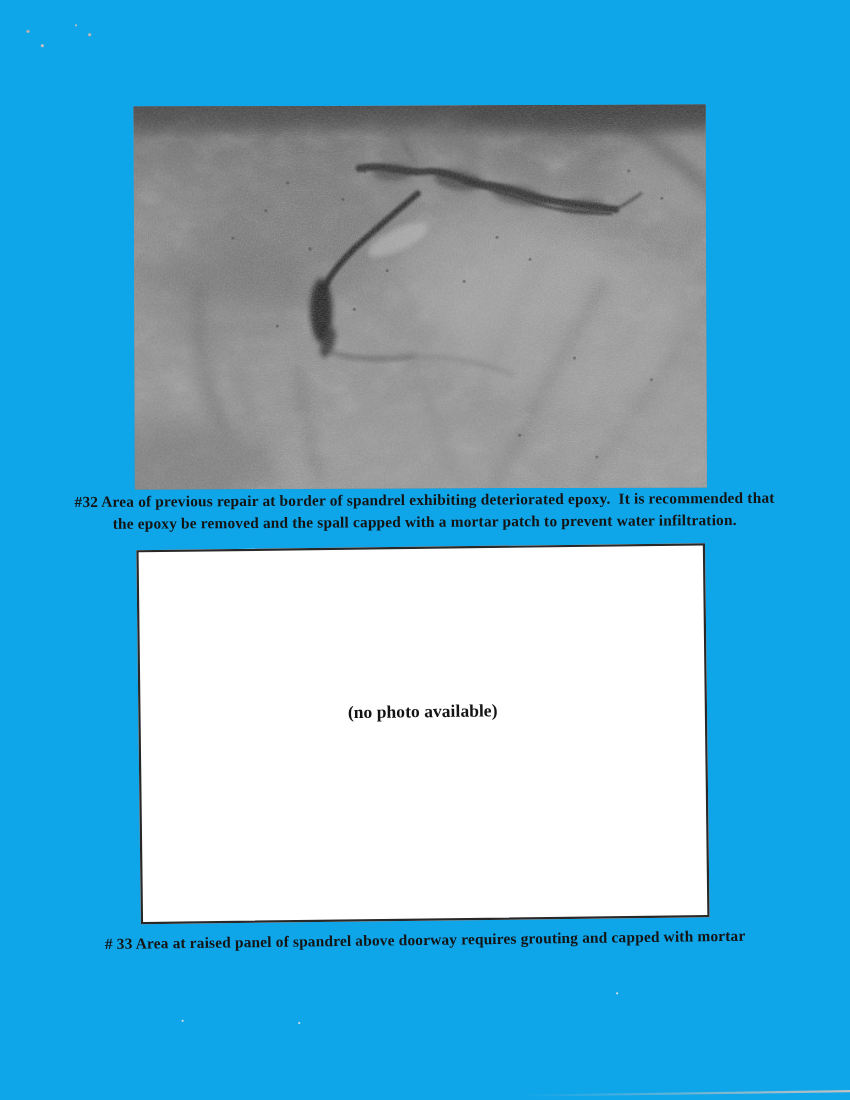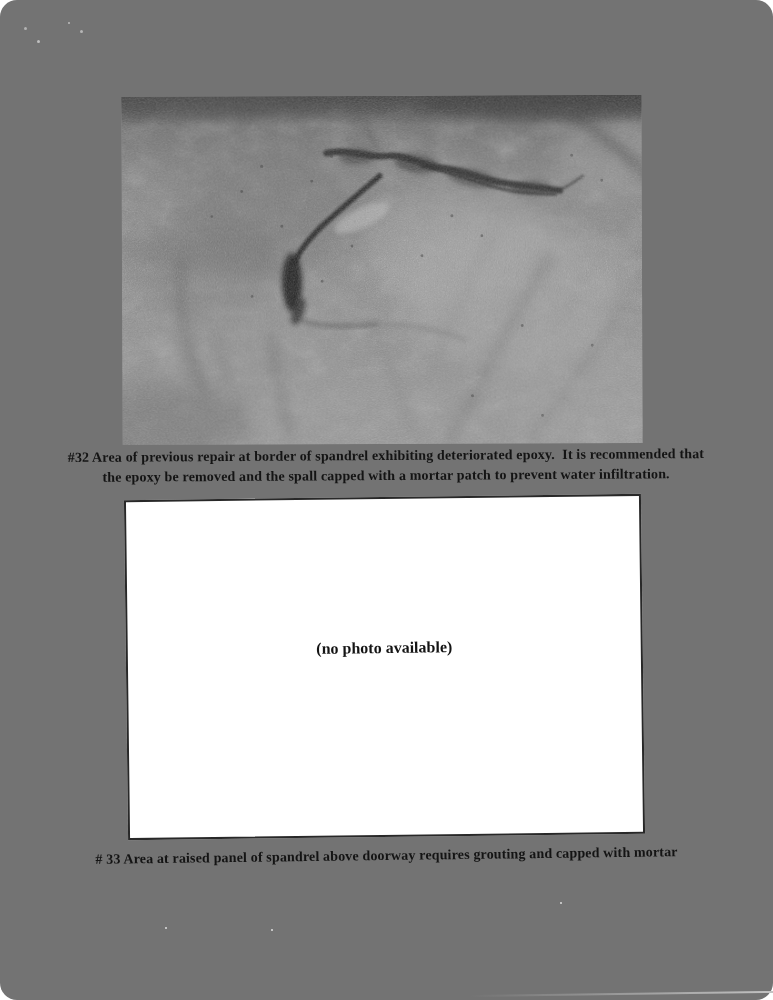--- a/index.html
+++ b/index.html
@@ -1,20 +1,20 @@
 <!DOCTYPE html>
 <html><head>
 <meta charset="utf-8">
 <style>
   html,body{margin:0;padding:0;}
   body{
     width:773px;height:1000px;background:#ffffff;position:relative;
     font-family:"Liberation Serif","DejaVu Serif",serif;overflow:hidden;
   }
-  .page{position:absolute;inset:0;background:#737373;border-radius:17px;}
+  .page{position:absolute;inset:0;background:#0ea5e9;}
   .speck{position:absolute;border-radius:50%;}
   .photo-wrap{
     position:absolute;left:122px;top:96px;width:520px;height:348px;
     transform:rotate(-0.2deg);overflow:hidden;background:#8d8d8d;
   }
   .caption{
     position:absolute;color:#141414;font-size:14px;font-weight:600;
     text-align:center;letter-spacing:0.15px;
   }
   .caption .line{white-space:pre;line-height:20px;}

